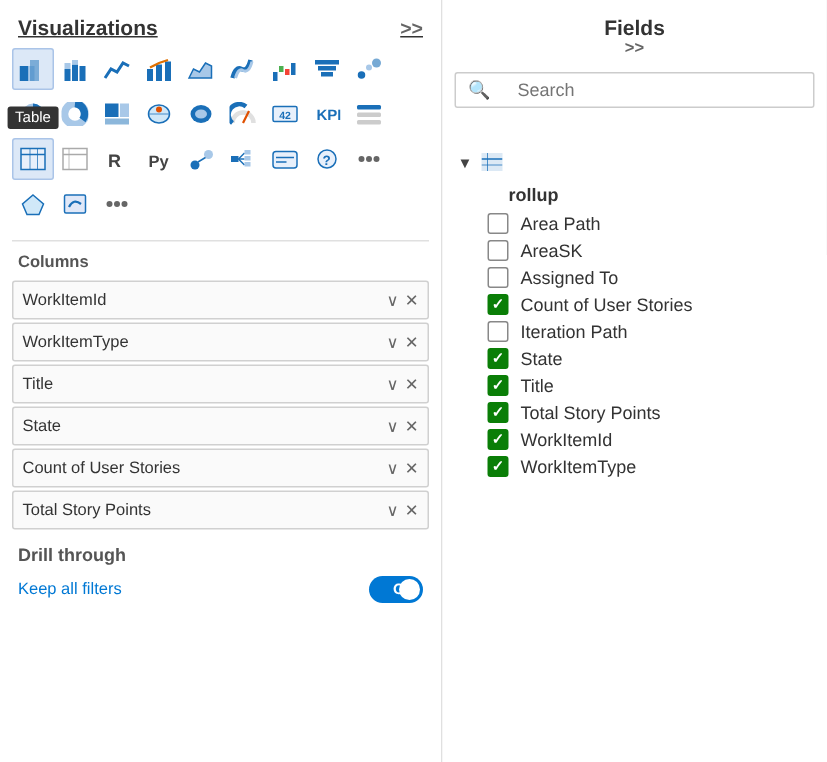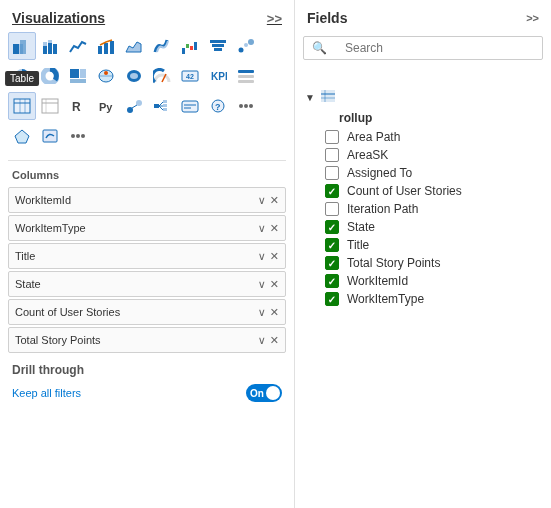--- a/index.html
+++ b/index.html
@@ -185,39 +185,40 @@
     .toggle.on .toggle-knob { right: 2px; left: auto; }
 
     .toggle-text {
       font-size: 10px;
       color: white;
       position: absolute;
       font-weight: bold;
     }
 
     .toggle.off .toggle-text { right: 4px; }
-    .toggle.on .toggle-text { left: 4px; }
+    .toggle.on .toggle-text { left: 16px; }
 
     
     .right-panel {
       flex: 1;
       background: #ffffff;
       display: flex;
       flex-direction: column;
       overflow: hidden;
     }
 
     .right-header {
       font-size: 14px;
       font-weight: 600;
       color: #333;
       padding: 10px 12px 6px 12px;
       display: flex;
       align-items: center;
       justify-content: space-between;
+      flex-direction: column;
     }
 
     .search-box {
       display: flex;
       align-items: center;
       border: 1px solid #ccc;
       border-radius: 2px;
       margin: 4px 8px 6px 8px;
       padding: 4px 8px;
       background: #fff;

